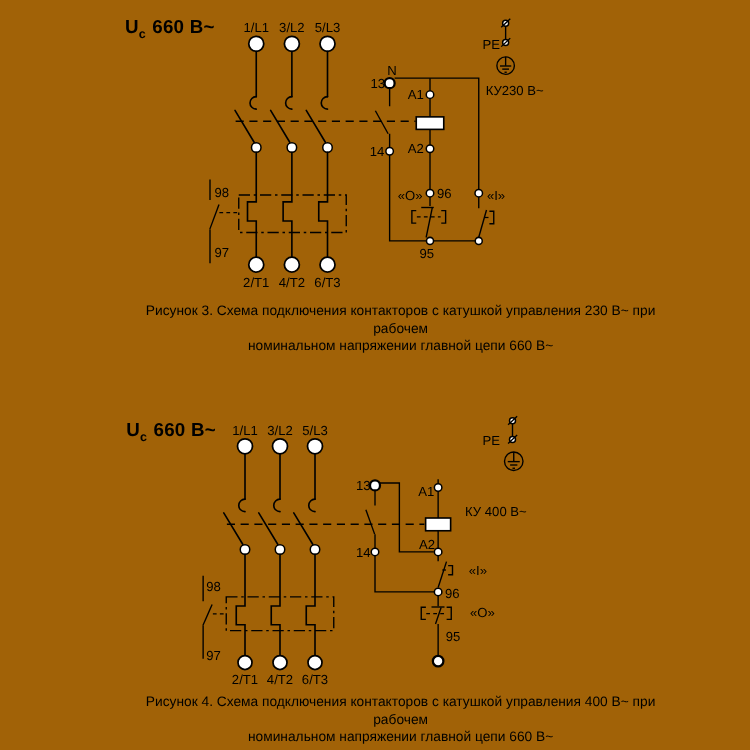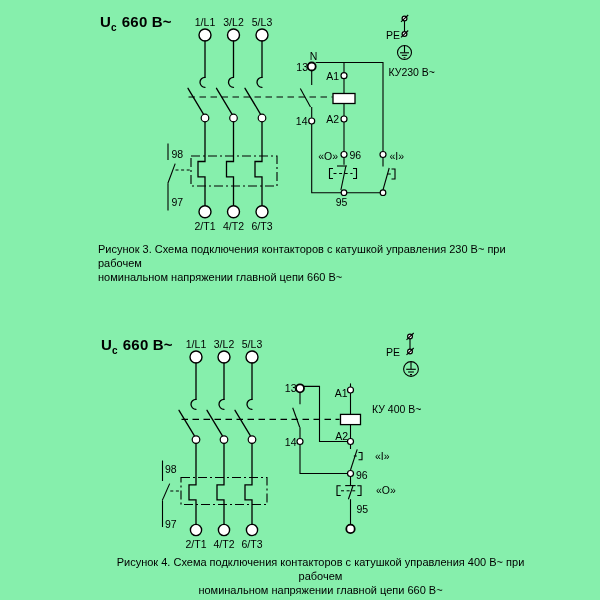--- a/index.html
+++ b/index.html
@@ -1,16 +1,16 @@
 <!DOCTYPE html>
 <html><head>
 <meta charset="utf-8">
 <style>
   html,body{margin:0;padding:0;}
-  .page{position:relative;width:600px;height:600px;background:#86efac;overflow:hidden;
+  .page{position:relative;width:600px;height:600px;background:#a16207;overflow:hidden;
         font-family:"Liberation Sans",sans-serif;color:#000;}
   .schematic{position:absolute;left:0;top:0;}
   .uc-title{position:absolute;font-size:15px;font-weight:bold;letter-spacing:.2px;}
   .uc-title sub{font-size:10px;font-weight:bold;}
   .uc-rest{margin-left:5px;}
   .caption{position:absolute;width:445px;font-size:11px;line-height:13.8px;}
   
   .ln{stroke:#000;stroke-width:1.3;fill:none;stroke-linecap:round;}
   .tn{stroke:#000;stroke-width:1.1;fill:none;}
   .term{fill:#fff;stroke:#000;stroke-width:1.4;}
@@ -253,21 +253,21 @@
       <text class="te" x="348" y="439.5">A2</text>
       <text x="375" y="460">«I»</text>
       <text x="356" y="478.5">96</text>
       <text x="376" y="493.5">«О»</text>
       <text x="356.5" y="512.5">95</text>
       <text class="te" x="400" y="356">PE</text>
       <text x="372" y="412.5">КУ 400 В~</text>
     </g>
   </svg>
 
-  <div class="caption" style="left:98px;top:243px;">
+  <div class="caption" style="left:98px;top:243px;text-align:center;">
     <span>Рисунок 3. Схема подключения контакторов с катушкой управления 230 В~ при рабочем</span><br>
     <span>номинальном напряжении главной цепи 660 В~</span>
   </div>
   <div class="caption" style="left:98px;top:556px;text-align:center;">
     <span>Рисунок 4. Схема подключения контакторов с катушкой управления 400 В~ при рабочем</span><br>
     <span>номинальном напряжении главной цепи 660 В~</span>
   </div>
 
 </div>
 

